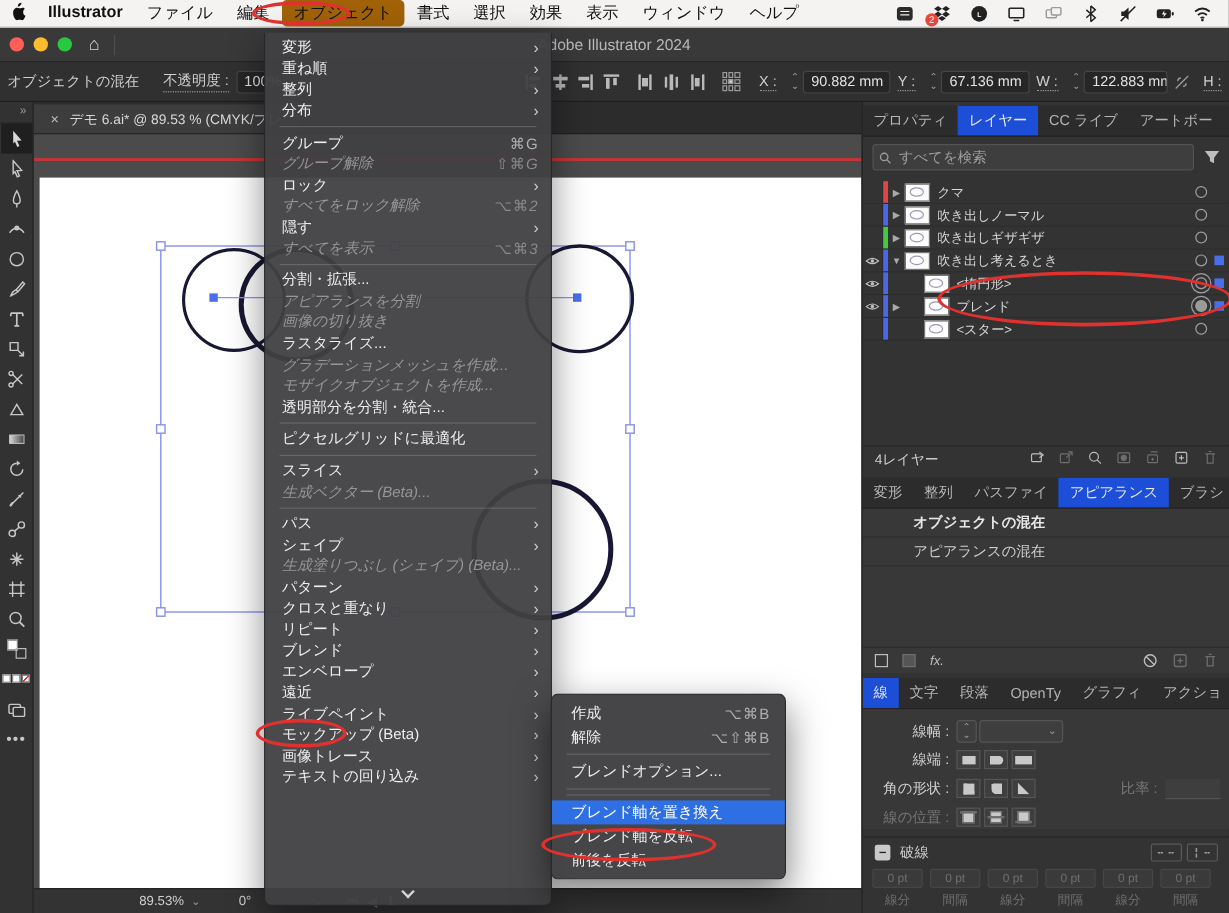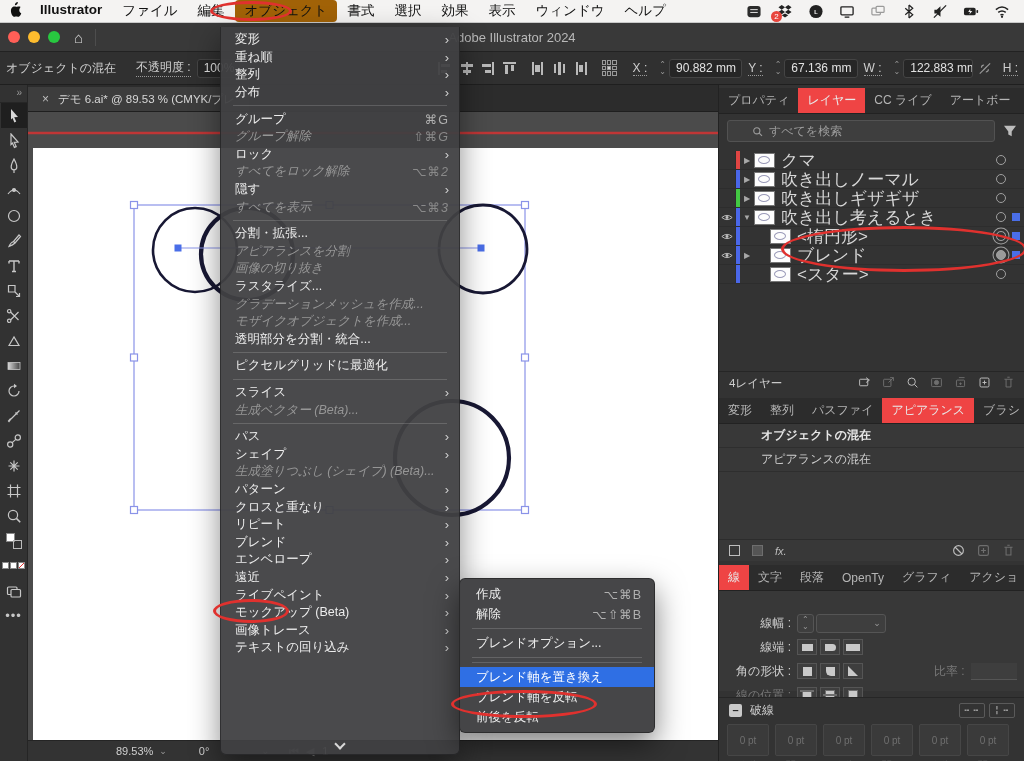--- a/index.html
+++ b/index.html
@@ -65,34 +65,34 @@
     border-top:1px solid #242424; display:flex; align-items:center; color:#cfcfcf; font-size:11px; gap:6px; padding-left:88px; }
   .sb-chev { color:#9a9a9a; font-size:9px; }
   .sb-dim { color:#8b8b8b; letter-spacing:2px; }
 
   
   #right-panel { position:absolute; left:718px; top:85px; width:306px; height:676px; background:#333333;
     border-left:1px solid #222; color:#cfcfcf; font-size:12px; }
   .ptabs { position:absolute; left:0; width:306px; height:26px; background:#2c2c2c; display:flex;
     align-items:stretch; border-bottom:1px solid #222; overflow:hidden; }
   .ptab { padding:0 9px; display:flex; align-items:center; white-space:nowrap; color:#b5b5b5; font-size:12px; }
-  .ptab.active { background:#ef4444; color:#e8e8e8;text-align:right; }
+  .ptab.active { background:#1d4ed8; color:#e8e8e8;text-align:right; }
 
   #layers-search { position:absolute; left:0; top:30px; width:306px; height:32px; display:flex; align-items:center; padding:0 8px; gap:8px; }
   #search-field { flex:1; height:22px; background:#3e3e3e; border:1px solid #525252; border-radius:3px;
-    display:flex; align-items:center; gap:6px; padding:0 24px; color:#9d9d9d; font-size:12px; }
+    display:flex; align-items:center; gap:6px; padding:0 4px; color:#9d9d9d; font-size:12px; }
   #layers-list { position:absolute; left:0; top:66px; width:306px; }
   .lrow { height:19px; display:flex; align-items:center; border-bottom:1px solid #2d2d2d; position:relative; }
   .lrow .eye { width:17px; text-align:center; border-right:1px solid #2d2d2d; align-self:stretch;
     display:flex; align-items:center; justify-content:center; }
   .lrow .cbar { width:4px; align-self:stretch; }
   .lrow .exp { width:14px; color:#a8a8a8; font-size:8px; text-align:center; }
   .lrow .thumb { width:21px; height:15px; background:#fdfdfd; border:1px solid #777; margin-right:6px; position:relative; overflow:hidden; }
   .thumb i { position:absolute; border:1px solid #9a9ab8; border-radius:50%; }
-  .lrow .lname { font-size:17px; color:#d8d8d8; white-space:nowrap; }
+  .lrow .lname { font-size:11px; color:#d8d8d8; white-space:nowrap; }
   .lrow .target { margin-left:auto; margin-right:6px; width:10px; height:10px; border:1px solid #a0a0a0; border-radius:50%; position:relative; }
   .target.dbl { box-shadow:0 0 0 2.5px #333, 0 0 0 3.5px #a0a0a0; }
   .target.dblf { background:#9a9a9a; box-shadow:0 0 0 2.5px #333, 0 0 0 3.5px #a0a0a0; }
   .lrow .selsq { width:8px; height:8px; background:#4a6ee8; margin-right:5px; }
   .lrow .selsq.none { background:transparent; }
 
   #layers-footer { position:absolute; left:0; top:286px; width:306px; height:23px; border-top:1px solid #262626;
     display:flex; align-items:center; padding:0 10px; font-size:11.5px; color:#cfcfcf; }
   #layers-footer .ficons { margin-left:auto; display:flex; gap:11px; }
   .ficon svg { width:13px; height:13px; stroke:#bdbdbd; fill:none; stroke-width:1.2; }
@@ -132,21 +132,21 @@
 
   #dash-section { position:absolute; left:0; top:612px; width:306px; height:64px; background:#333333; border-top:1px solid #262626; }
   #dash-header { display:flex; align-items:center; height:24px; padding:0 10px; gap:8px; }
   #dash-check { width:13px; height:13px; background:#c9c9c9; border-radius:2px; color:#222; font-size:11px; line-height:11px;
     display:flex; align-items:center; justify-content:center; font-weight:bold; }
   #dash-buttons { margin-left:auto; display:flex; gap:4px; }
   .dash-btn { width:26px; height:15px; border:1px solid #5a5a5a; border-radius:2px; color:#9a9a9a; font-size:8px;
     display:flex; align-items:center; justify-content:center; letter-spacing:1px; }
   #dash-fields { display:flex; padding:2px 8px 0 8px; gap:6px; }
   .dfield { width:42px; text-align:center; }
-  .dfield .dval { height:32px; background:#3a3a3a; border:1px solid #464646; border-radius:2px; color:#6f6f6f;
+  .dfield .dval { height:16px; background:#3a3a3a; border:1px solid #464646; border-radius:2px; color:#6f6f6f;
     font-size:10px; display:flex; align-items:center; justify-content:center; }
   .dfield .dlbl { color:#6f6f6f; font-size:10.5px; margin-top:3px; }
 
   
   #object-menu { position:absolute; left:220px; top:27px; width:240px; height:728px; z-index:50;
     background:rgba(64,64,66,0.95); border:1px solid rgba(0,0,0,0.35); border-top:none;
     box-shadow:0 12px 30px rgba(0,0,0,0.45); padding:4px 0; border-radius:0 0 6px 6px; overflow:hidden; }
   .menu-item { height:17.6px; display:flex; align-items:center; padding:0 10px 0 14px; color:#ededed; font-size:12.5px; white-space:nowrap; }
   .menu-item.disabled { color:#969696;font-style:italic; }
   .menu-item .mi-short { margin-left:auto; color:#b0b0b0; letter-spacing:1px; }
@@ -674,21 +674,21 @@
   <div class="ptabs" id="tabs-bot">
       <div class="ptab active">線</div>
       <div class="ptab">文字</div>
       <div class="ptab">段落</div>
       <div class="ptab">OpenTy</div>
       <div class="ptab">グラフィ</div>
       <div class="ptab">アクショ</div>
     </div>
 
   <div id="stroke-panel">
-    <div class="st-row" style="margin-top:20px">
+    <div class="st-row" style="margin-top:6px">
       <span class="rlbl">線幅 :</span>
       <span id="width-stepper">
           <span class="stepper" style="margin:0">⌃<br>⌄</span>
         </span>
       <span id="width-select">⌄</span>
     </div>
     <div class="st-row">
       <span class="rlbl">線端 :</span>
       <span class="cap-btn">
           <i></i>

